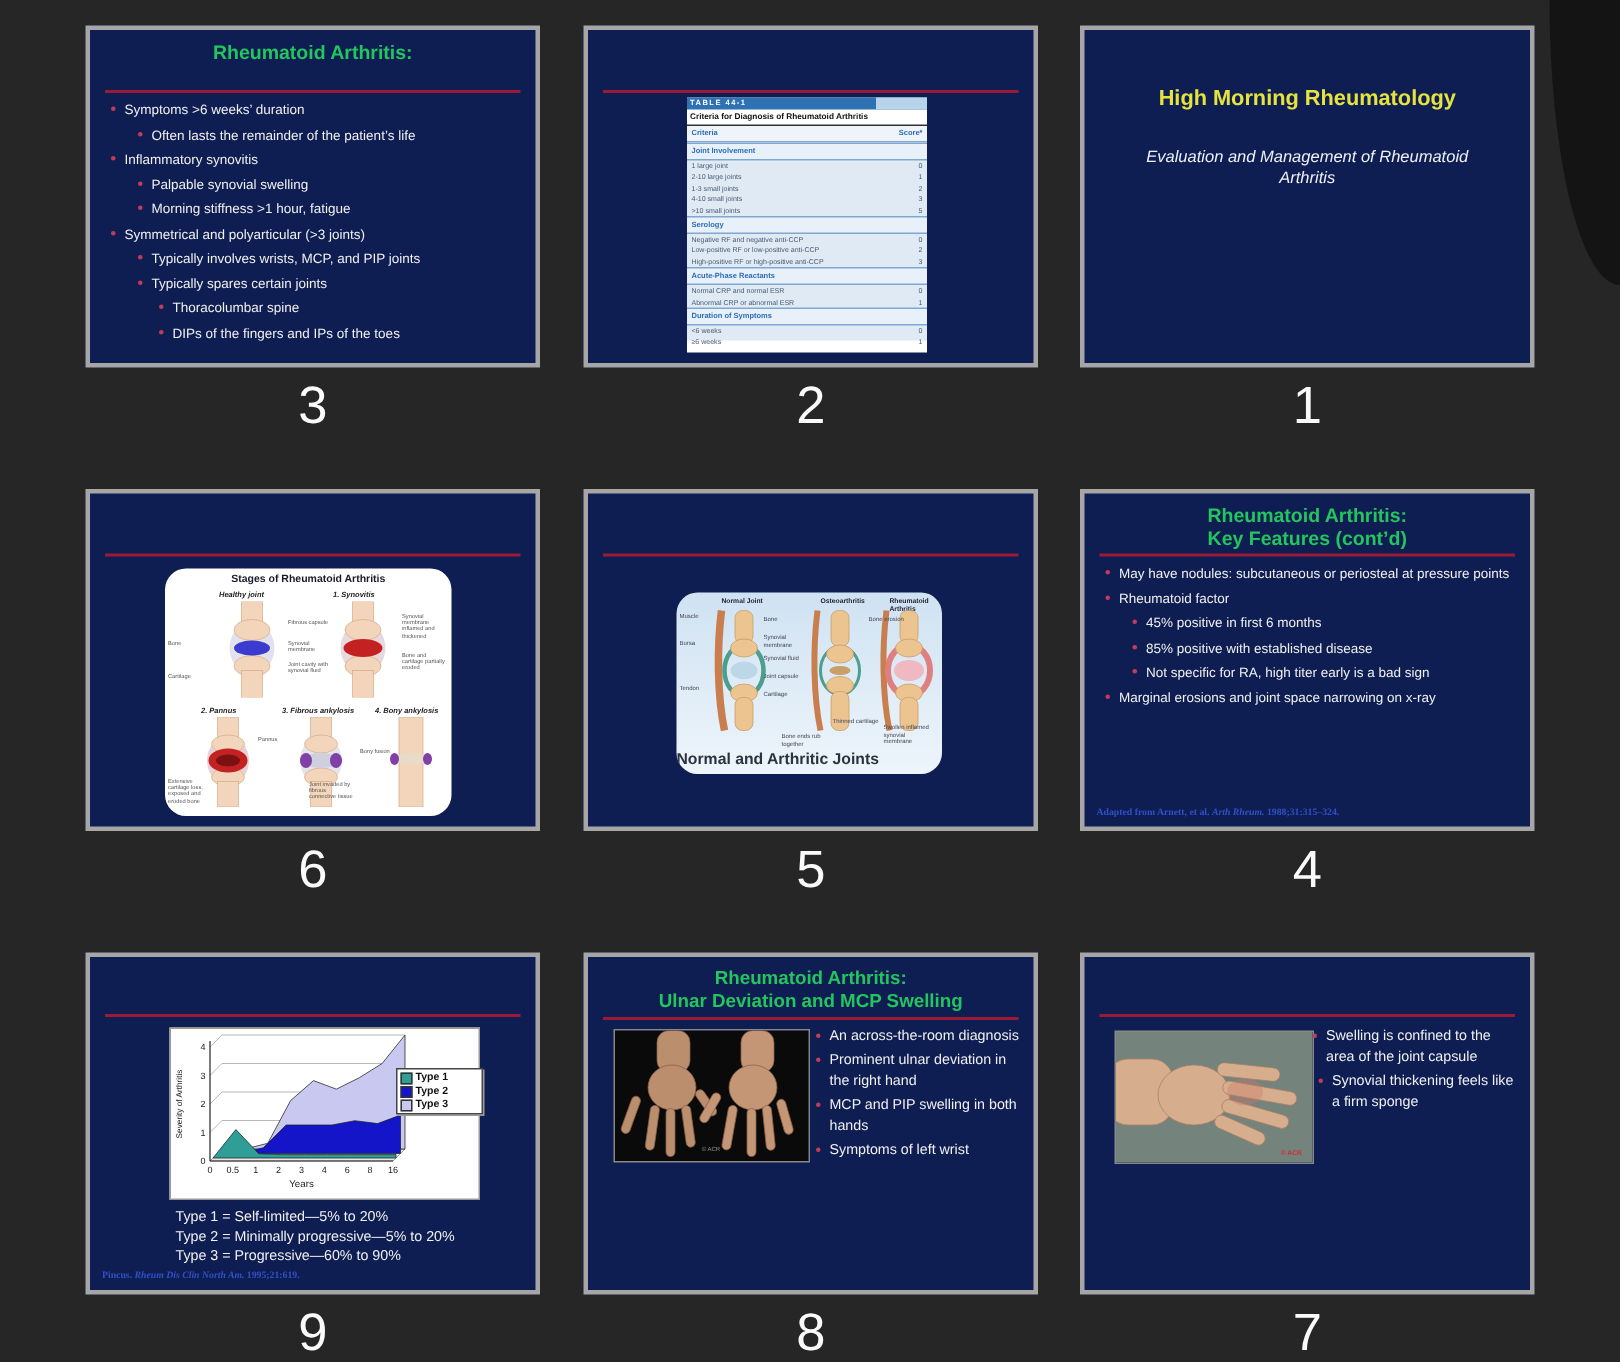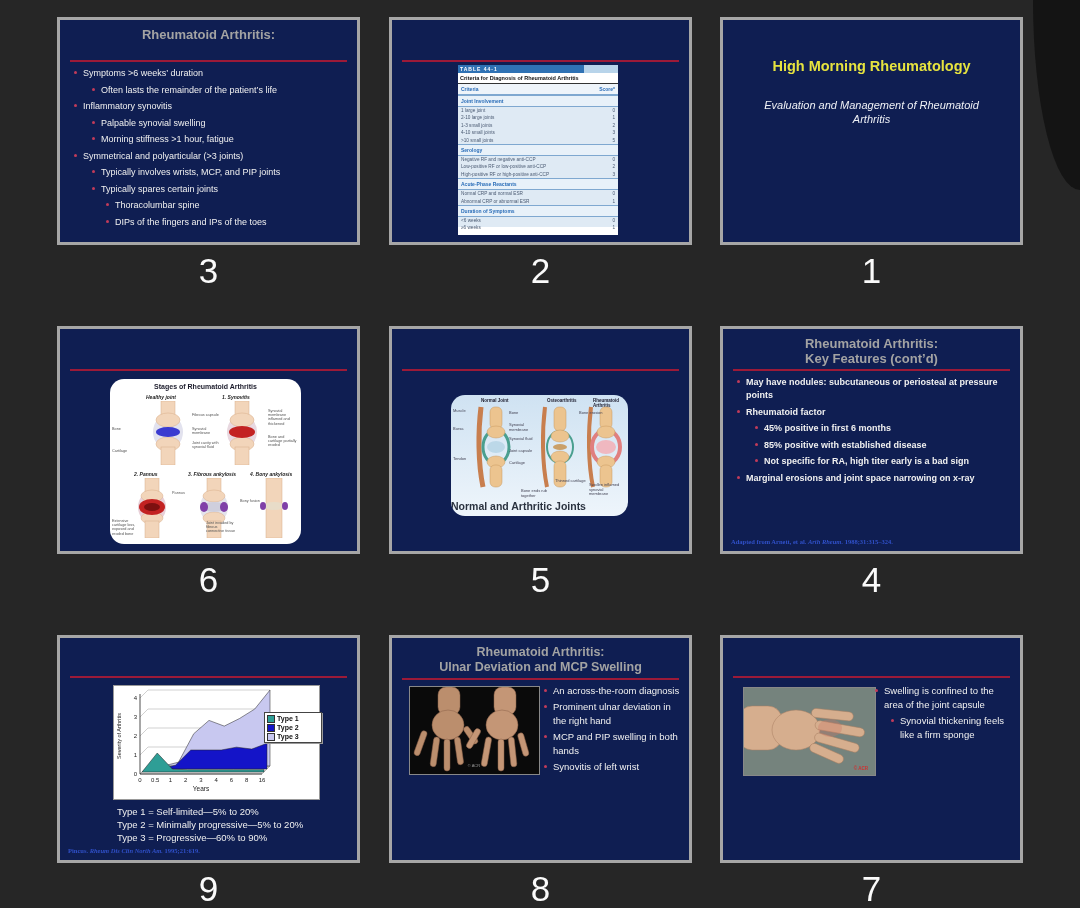--- a/index.html
+++ b/index.html
@@ -11,31 +11,31 @@
   
   .slide{position:absolute;width:303px;height:228px;background:#0f1e52;
          border:3px solid #a6a6a6;box-sizing:border-box;overflow:hidden;}
   .num{position:absolute;width:303px;text-align:center;color:#fafafa;font-size:35px;
        font-weight:400;line-height:38px;}
   .c1{left:57px}.c2{left:389px}.c3{left:720px}
   .r1{top:17px}.r2{top:326px}.r3{top:635px}
   .n1{top:252px}.n2{top:561px}.n3{top:870px}
   
   .hr{position:absolute;left:10px;right:10px;top:40px;height:2px;background:#9c1a38;}
-  .ttl{position:absolute;left:4px;right:4px;color:#a3a3a3;font-weight:bold;
+  .ttl{position:absolute;left:4px;right:4px;color:#22c55e;font-weight:bold;
        text-align:center;font-size:13px;line-height:15px;top:7px;}
   .ttl.one{top:20px;}
   .ttl.small{font-size:12.5px;}
   .bullets{position:absolute;left:6px;right:4px;top:47px;}
   .bl{display:flex;align-items:flex-start;line-height:12px;margin-bottom:4.5px;
       color:#f0f0f0;font-size:9px;}
   .bl .mark{flex:none;width:3px;height:3px;border-radius:50%;background:#c23b5a;
             margin:4px 6px 0 0;}
   .bl.l0{padding-left:8px}.bl.l1{padding-left:26px}.bl.l2{padding-left:40px}
-  .bullets.wide .bl{line-height:13px;margin-bottom:3.5px;font-weight:bold;}
+  .bullets.wide .bl{line-height:13px;margin-bottom:3.5px;}
   .side-bullets{position:absolute;left:152px;right:5px;top:46px;}
   .side-bullets .bl{line-height:14px;margin-bottom:2px;font-size:9.5px;}
   .side-bullets .bl .mark{margin-top:5px;}
   .cite{position:absolute;left:8px;bottom:6px;color:#3050c8;font-size:6.5px;
         font-family:"Liberation Serif",serif;font-weight:bold;}
   .cite i{font-style:italic;}
   
   .big-title{position:absolute;left:10px;right:10px;top:38px;text-align:center;
              color:#e6e33f;font-weight:bold;font-size:14.5px;}
   .subtitle{position:absolute;left:40px;right:40px;top:78px;text-align:center;
@@ -491,21 +491,21 @@
         <div class="bl l0" style="padding-left:0">
         <span class="mark"></span>
         <span class="bt">Prominent ulnar deviation in the right hand</span>
       </div>
         <div class="bl l0" style="padding-left:0">
         <span class="mark"></span>
         <span class="bt">MCP and PIP swelling in both hands</span>
       </div>
         <div class="bl l0" style="padding-left:0">
         <span class="mark"></span>
-        <span class="bt">Synovitis of left wrist</span>
+        <span class="bt">Symptoms of left wrist</span>
       </div>
       </div>
   </div>
   <div class="num c2 n3">8</div>
 
   <div class="slide c3 r3">
     <div class="hr" style="top:38px"></div>
     <svg class="photo" style="left:20px;top:49px" width="131" height="87" viewBox="0 0 131 87">
       <rect width="131" height="87" fill="#75837d"></rect>
       <g fill="#d6ae8e" stroke="#a87f62" stroke-width="0.5">
@@ -517,20 +517,20 @@
         <rect x="68" y="54" width="36" height="9" rx="4.5" transform="rotate(24 68 54)"></rect>
       </g>
       <ellipse cx="86" cy="40" rx="12" ry="9" fill="#cc7766" opacity="0.35"></ellipse>
       <text x="124" y="82" text-anchor="end" font-size="4.5" fill="#d03030" font-weight="bold">© ACR</text>
     </svg>
     <div class="side-bullets">
         <div class="bl l0" style="padding-left:0">
         <span class="mark"></span>
         <span class="bt">Swelling is confined to the area of the joint capsule</span>
       </div>
-        <div class="bl l0" style="padding-left:16px">
+        <div class="bl l0" style="padding-left:4px">
         <span class="mark"></span>
         <span class="bt">Synovial thickening feels like a firm sponge</span>
       </div>
       </div>
   </div>
   <div class="num c3 n3">7</div>
 </div>
 
 </body></html>

